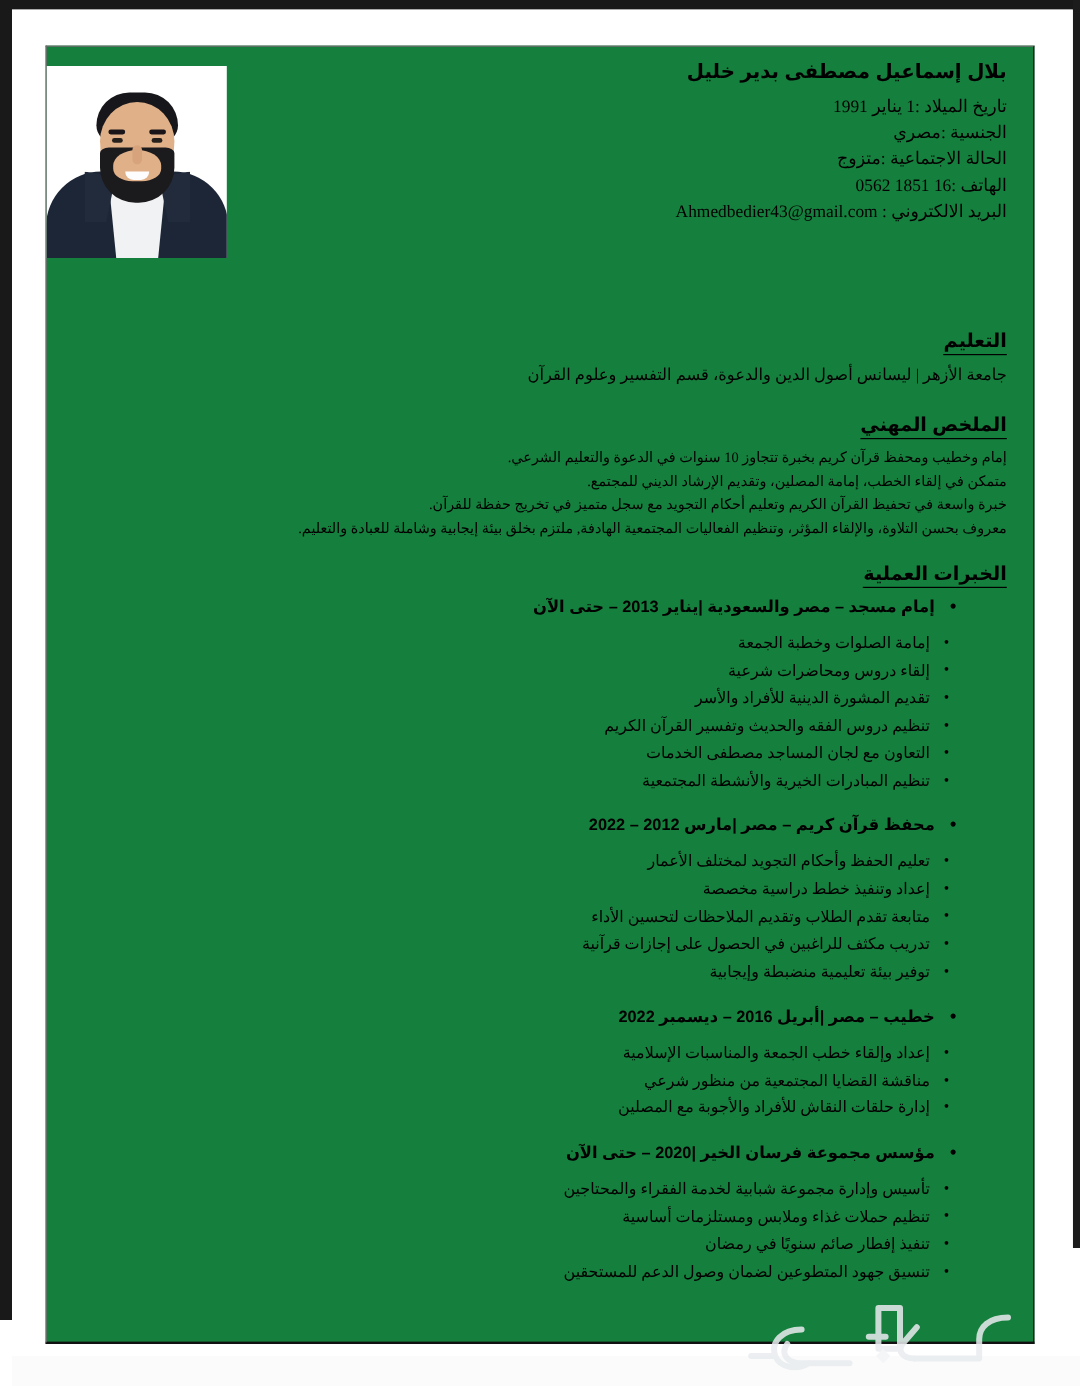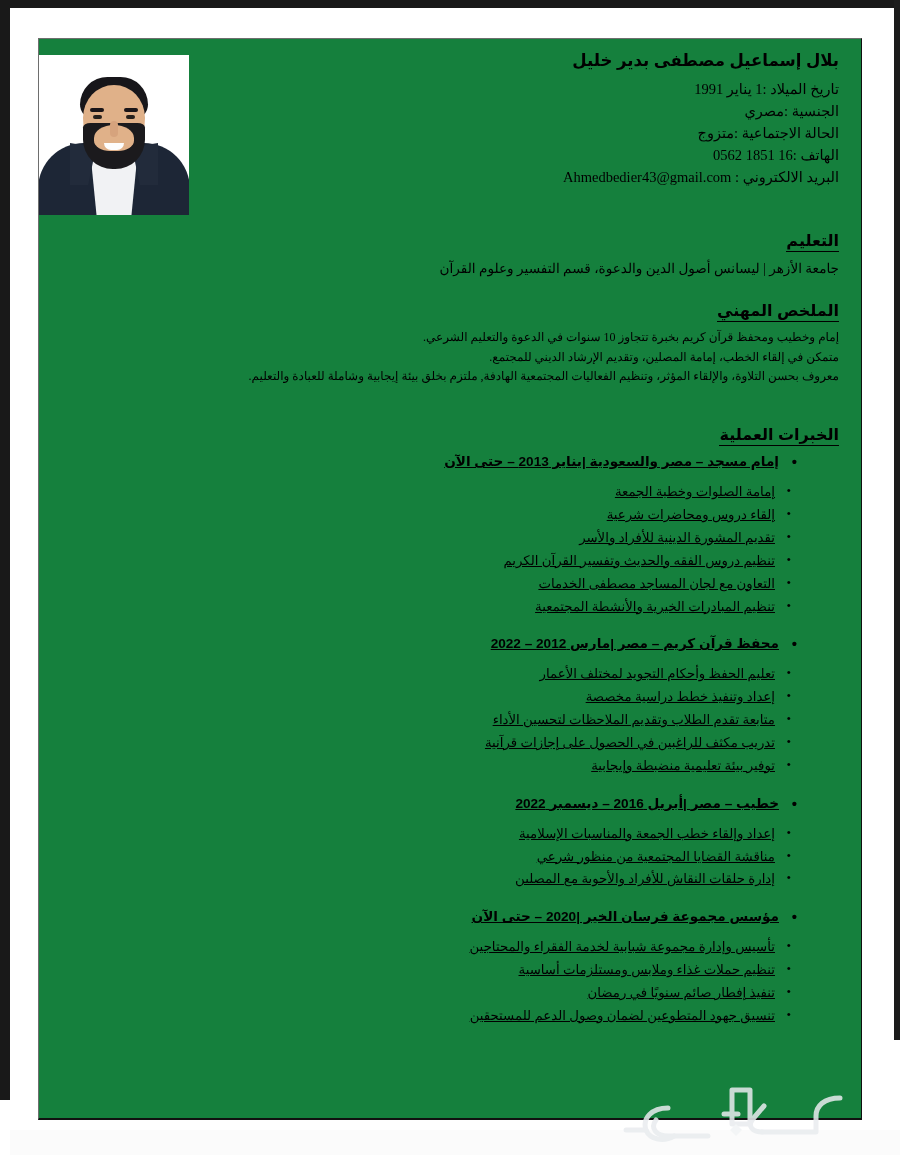--- a/index.html
+++ b/index.html
@@ -243,20 +243,21 @@
     white-space: nowrap;
   }
 
   
   .section {
     position: absolute;
     right: 22px;
     left: 22px;
     text-align: right;
     direction: rtl;
+    margin-top: 44px;
   }
   .sec-title {
     font-family: "Liberation Sans", "DejaVu Sans", sans-serif;
     font-weight: bold;
     font-size: 16px;
     color: #000;
     display: inline-block;
     border-bottom: 1.6px solid #000;
     padding-bottom: 1px;
     line-height: 1.2;
@@ -278,21 +279,20 @@
 
   
   ul.job-list {
     list-style: none;
     margin: 0;
     padding: 0;
   }
   li.job {
     margin: 0 0 4px 0;
     padding: 0;
-    text-decoration: underline;
   }
   .job-head {
     font-family: "Liberation Sans", "DejaVu Sans", sans-serif;
     font-weight: bold;
     font-size: 13.6px;
     color: #000;
     position: relative;
     padding-right: 18px;
     margin-right: 42px;
     line-height: 1.4;
@@ -391,20 +391,21 @@
       </div>
       <div class="body-line">جامعة الأزهر  | ليسانس أصول الدين والدعوة، قسم التفسير وعلوم القرآن</div>
     </div>
 
     <div class="section" style="top:262px;">
       <div class="sec-title-row">
         <span class="sec-title">الملخص المهني</span>
       </div>
       <div class="summary-line">إمام وخطيب ومحفظ قرآن كريم بخبرة تتجاوز 10 سنوات في الدعوة والتعليم الشرعي.</div>
       <div class="summary-line">متمكن في إلقاء الخطب، إمامة المصلين، وتقديم الإرشاد الديني للمجتمع.</div>
+      <div class="summary-line">خبرة واسعة في تحفيظ القرآن الكريم وتعليم أحكام التجويد مع سجل متميز في تخريج حفظة للقرآن.</div>
       <div class="summary-line">معروف بحسن التلاوة، والإلقاء المؤثر، وتنظيم الفعاليات المجتمعية الهادفة, ملتزم بخلق بيئة إيجابية وشاملة للعبادة والتعليم.</div>
     </div>
 
     <div class="section" style="top:386px;">
       <div class="sec-title-row">
         <span class="sec-title">الخبرات العملية</span>
       </div>
 
       <ul class="job-list">
         <li class="job">

